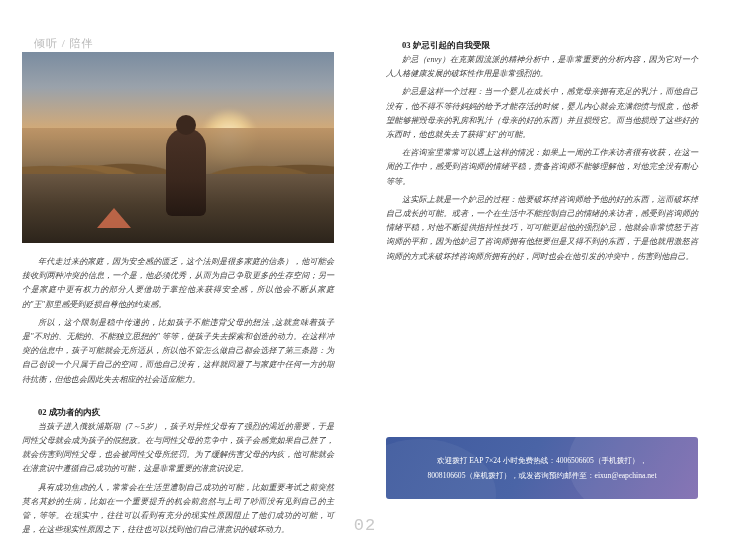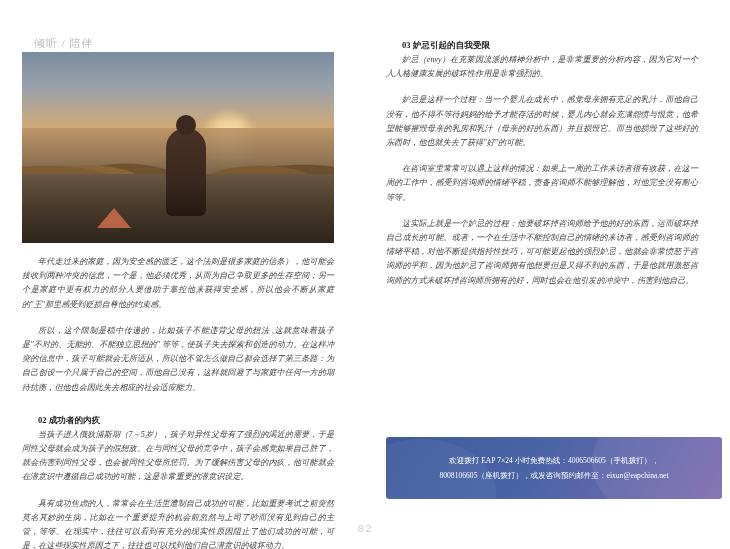--- a/index.html
+++ b/index.html
@@ -117,36 +117,36 @@
     margin: 0 0 0 0;
     font-size: 8.1px;
     line-height: 14.2px;
     color: #3f3f3f;
     text-align: justify;
     font-family: "Liberation Serif", serif;
     text-indent: 16px;
     font-style: italic;
   }
   p.body.first { margin-top: 12px; }
-  p.body + p.body { margin-top: 12px; }
+  p.body + p.body { margin-top: 4px; }
   h3.sub {
     margin: 20px 0 1px 0;
     font-size: 8.6px;
     font-weight: bold;
     color: #222;
     text-indent: 16px;
     font-family: "Liberation Serif", serif;
   }
   .col-right h3.sub:first-child { margin-top: 0; }
   
   .contact {
     position: absolute;
     left: 386px;
     top: 437px;
-    width: 336px;
+    width: 312px;
     height: 62px;
     background: linear-gradient(120deg, #3f5a9e 0%, #4a64a6 45%, #7f6bb0 100%);
     border-radius: 3px;
     overflow: hidden;
   }
   .contact .swoosh {
     position: absolute;
     right: -30px; top: -34px;
     width: 160px; height: 120px;
     border-radius: 50%;
@@ -167,21 +167,21 @@
     font-size: 7.6px;
     line-height: 15px;
     font-family: "Liberation Serif", serif;
   }
   
   .pageno {
     position: absolute;
     left: 0; right: 0;
     bottom: 14px;
     text-align: center;
-    font-size: 11px;
+    font-size: 17px;
     color: #c9c9c9;
     letter-spacing: 1px;
     font-family: Liberation Mono, monospace;
   }
 </style>
 </head>
 <body>
 
 <div class="page">
 

